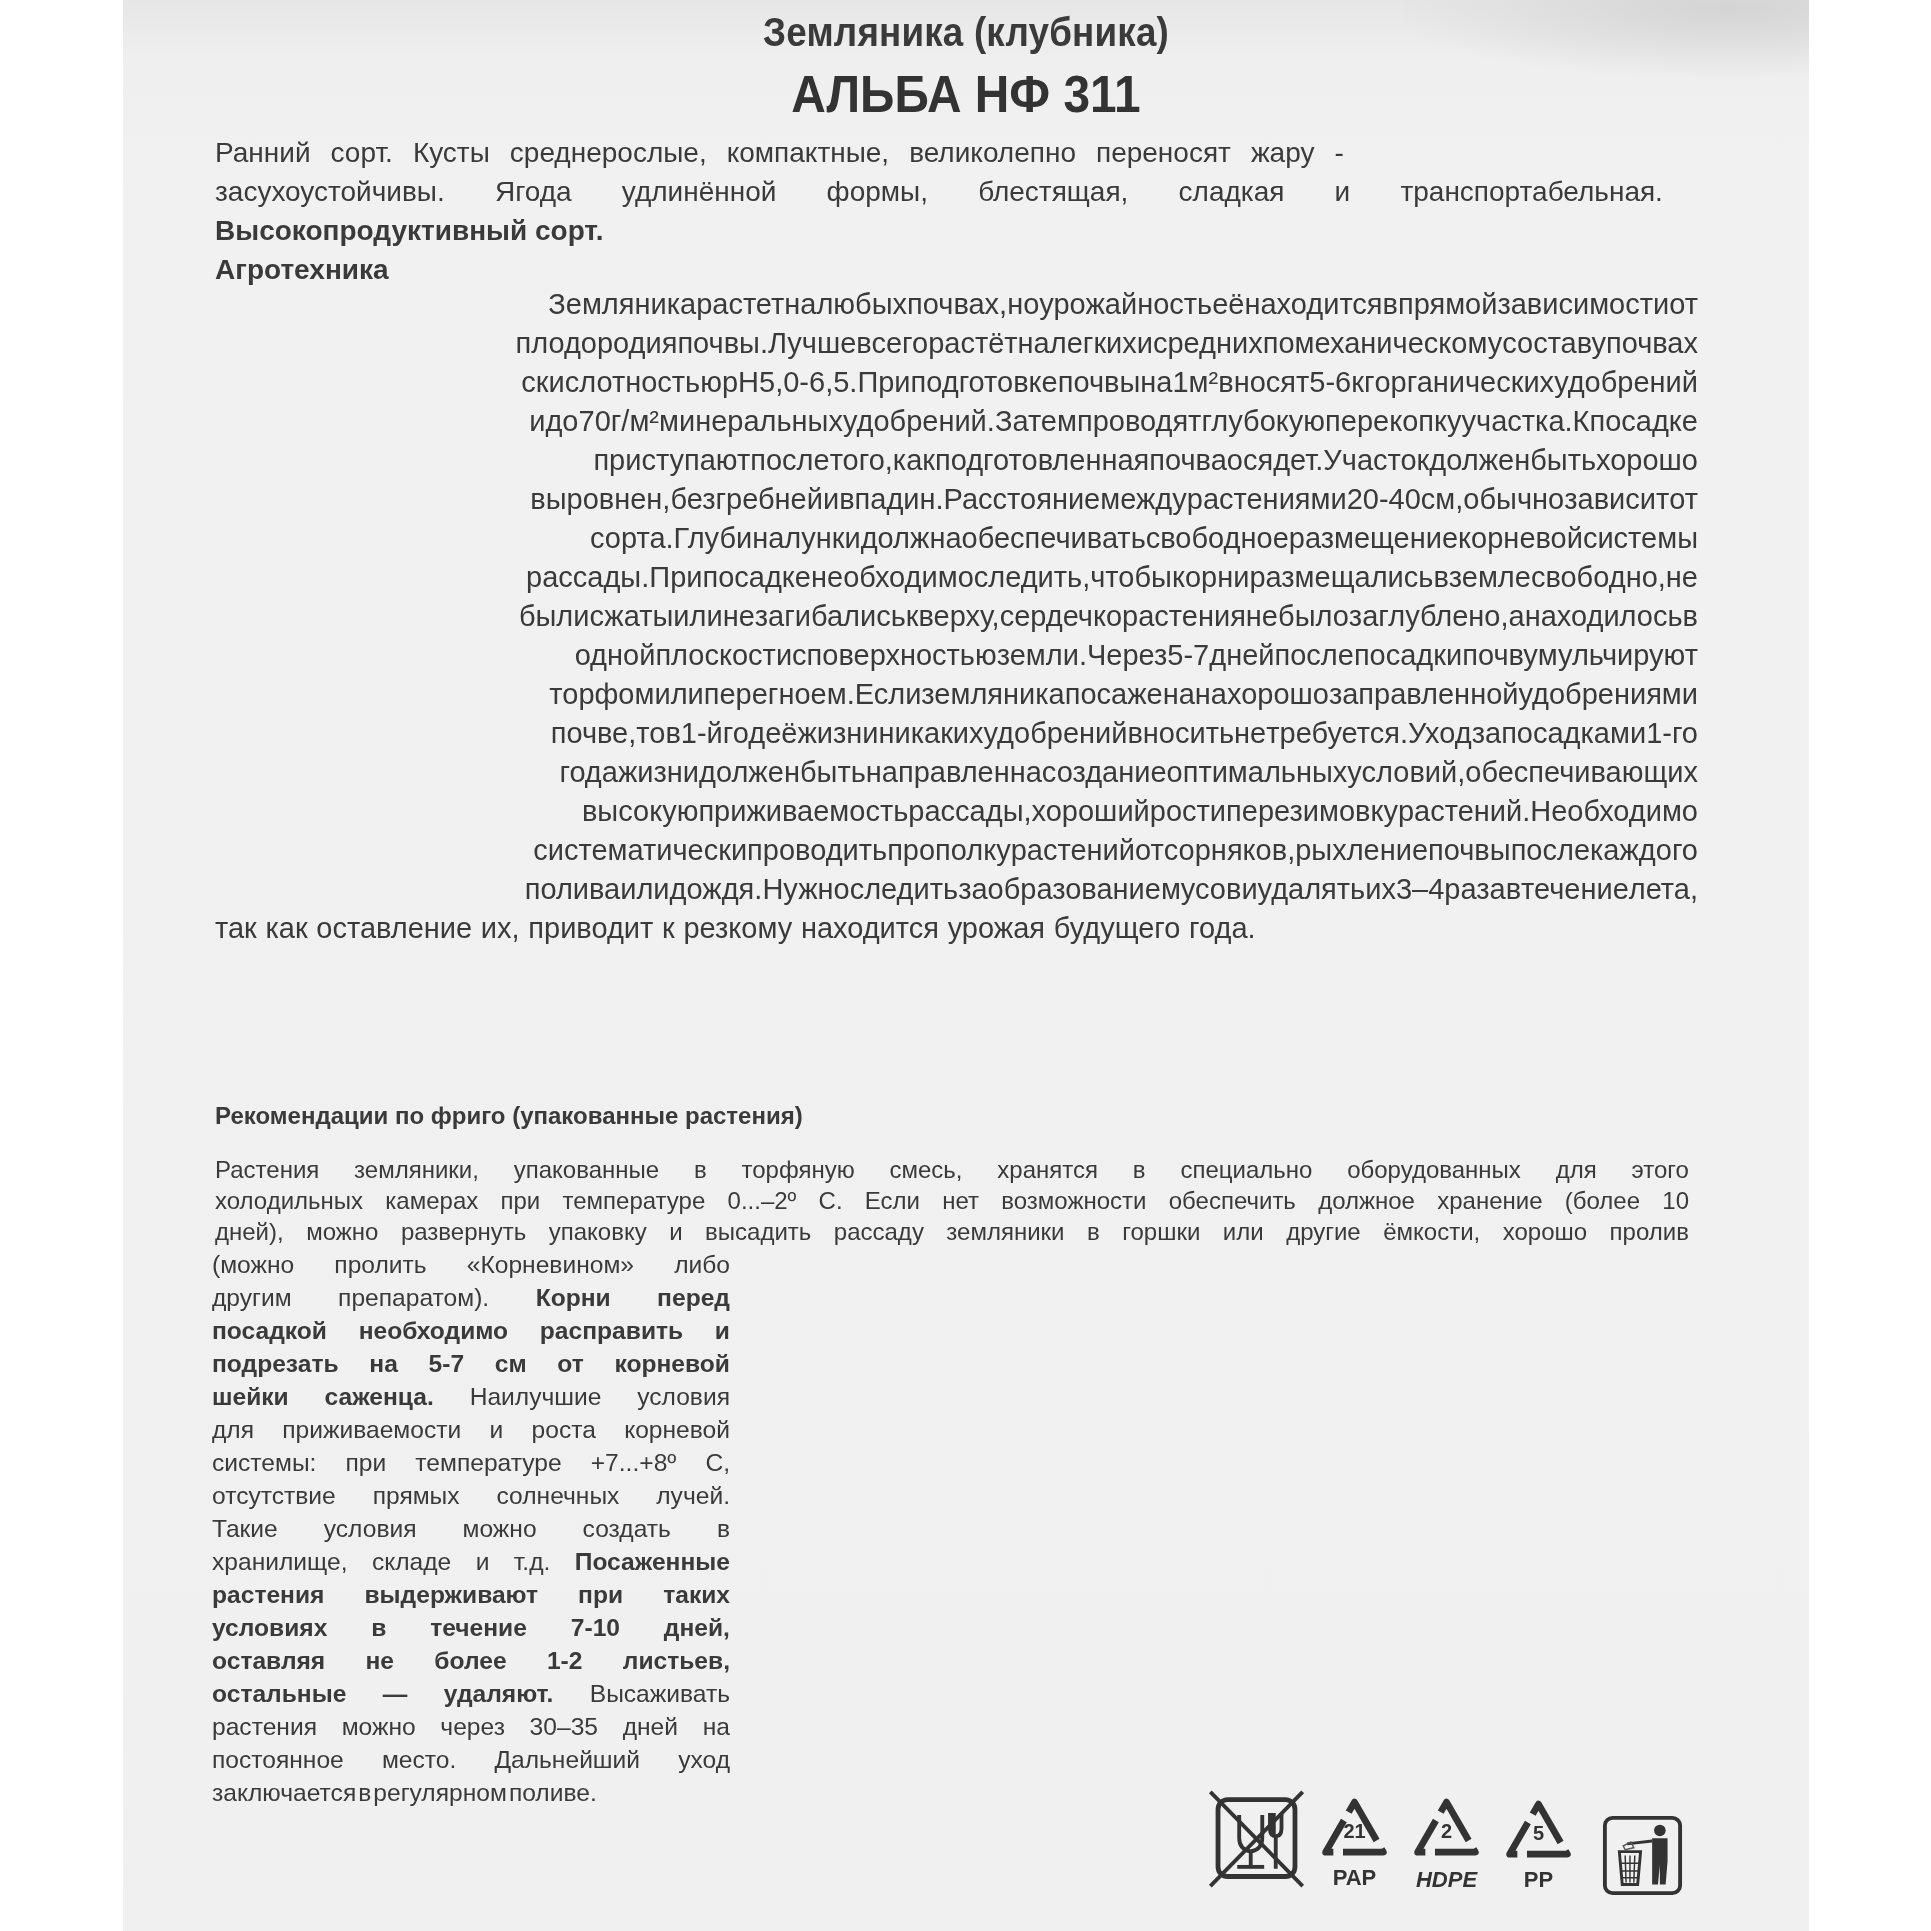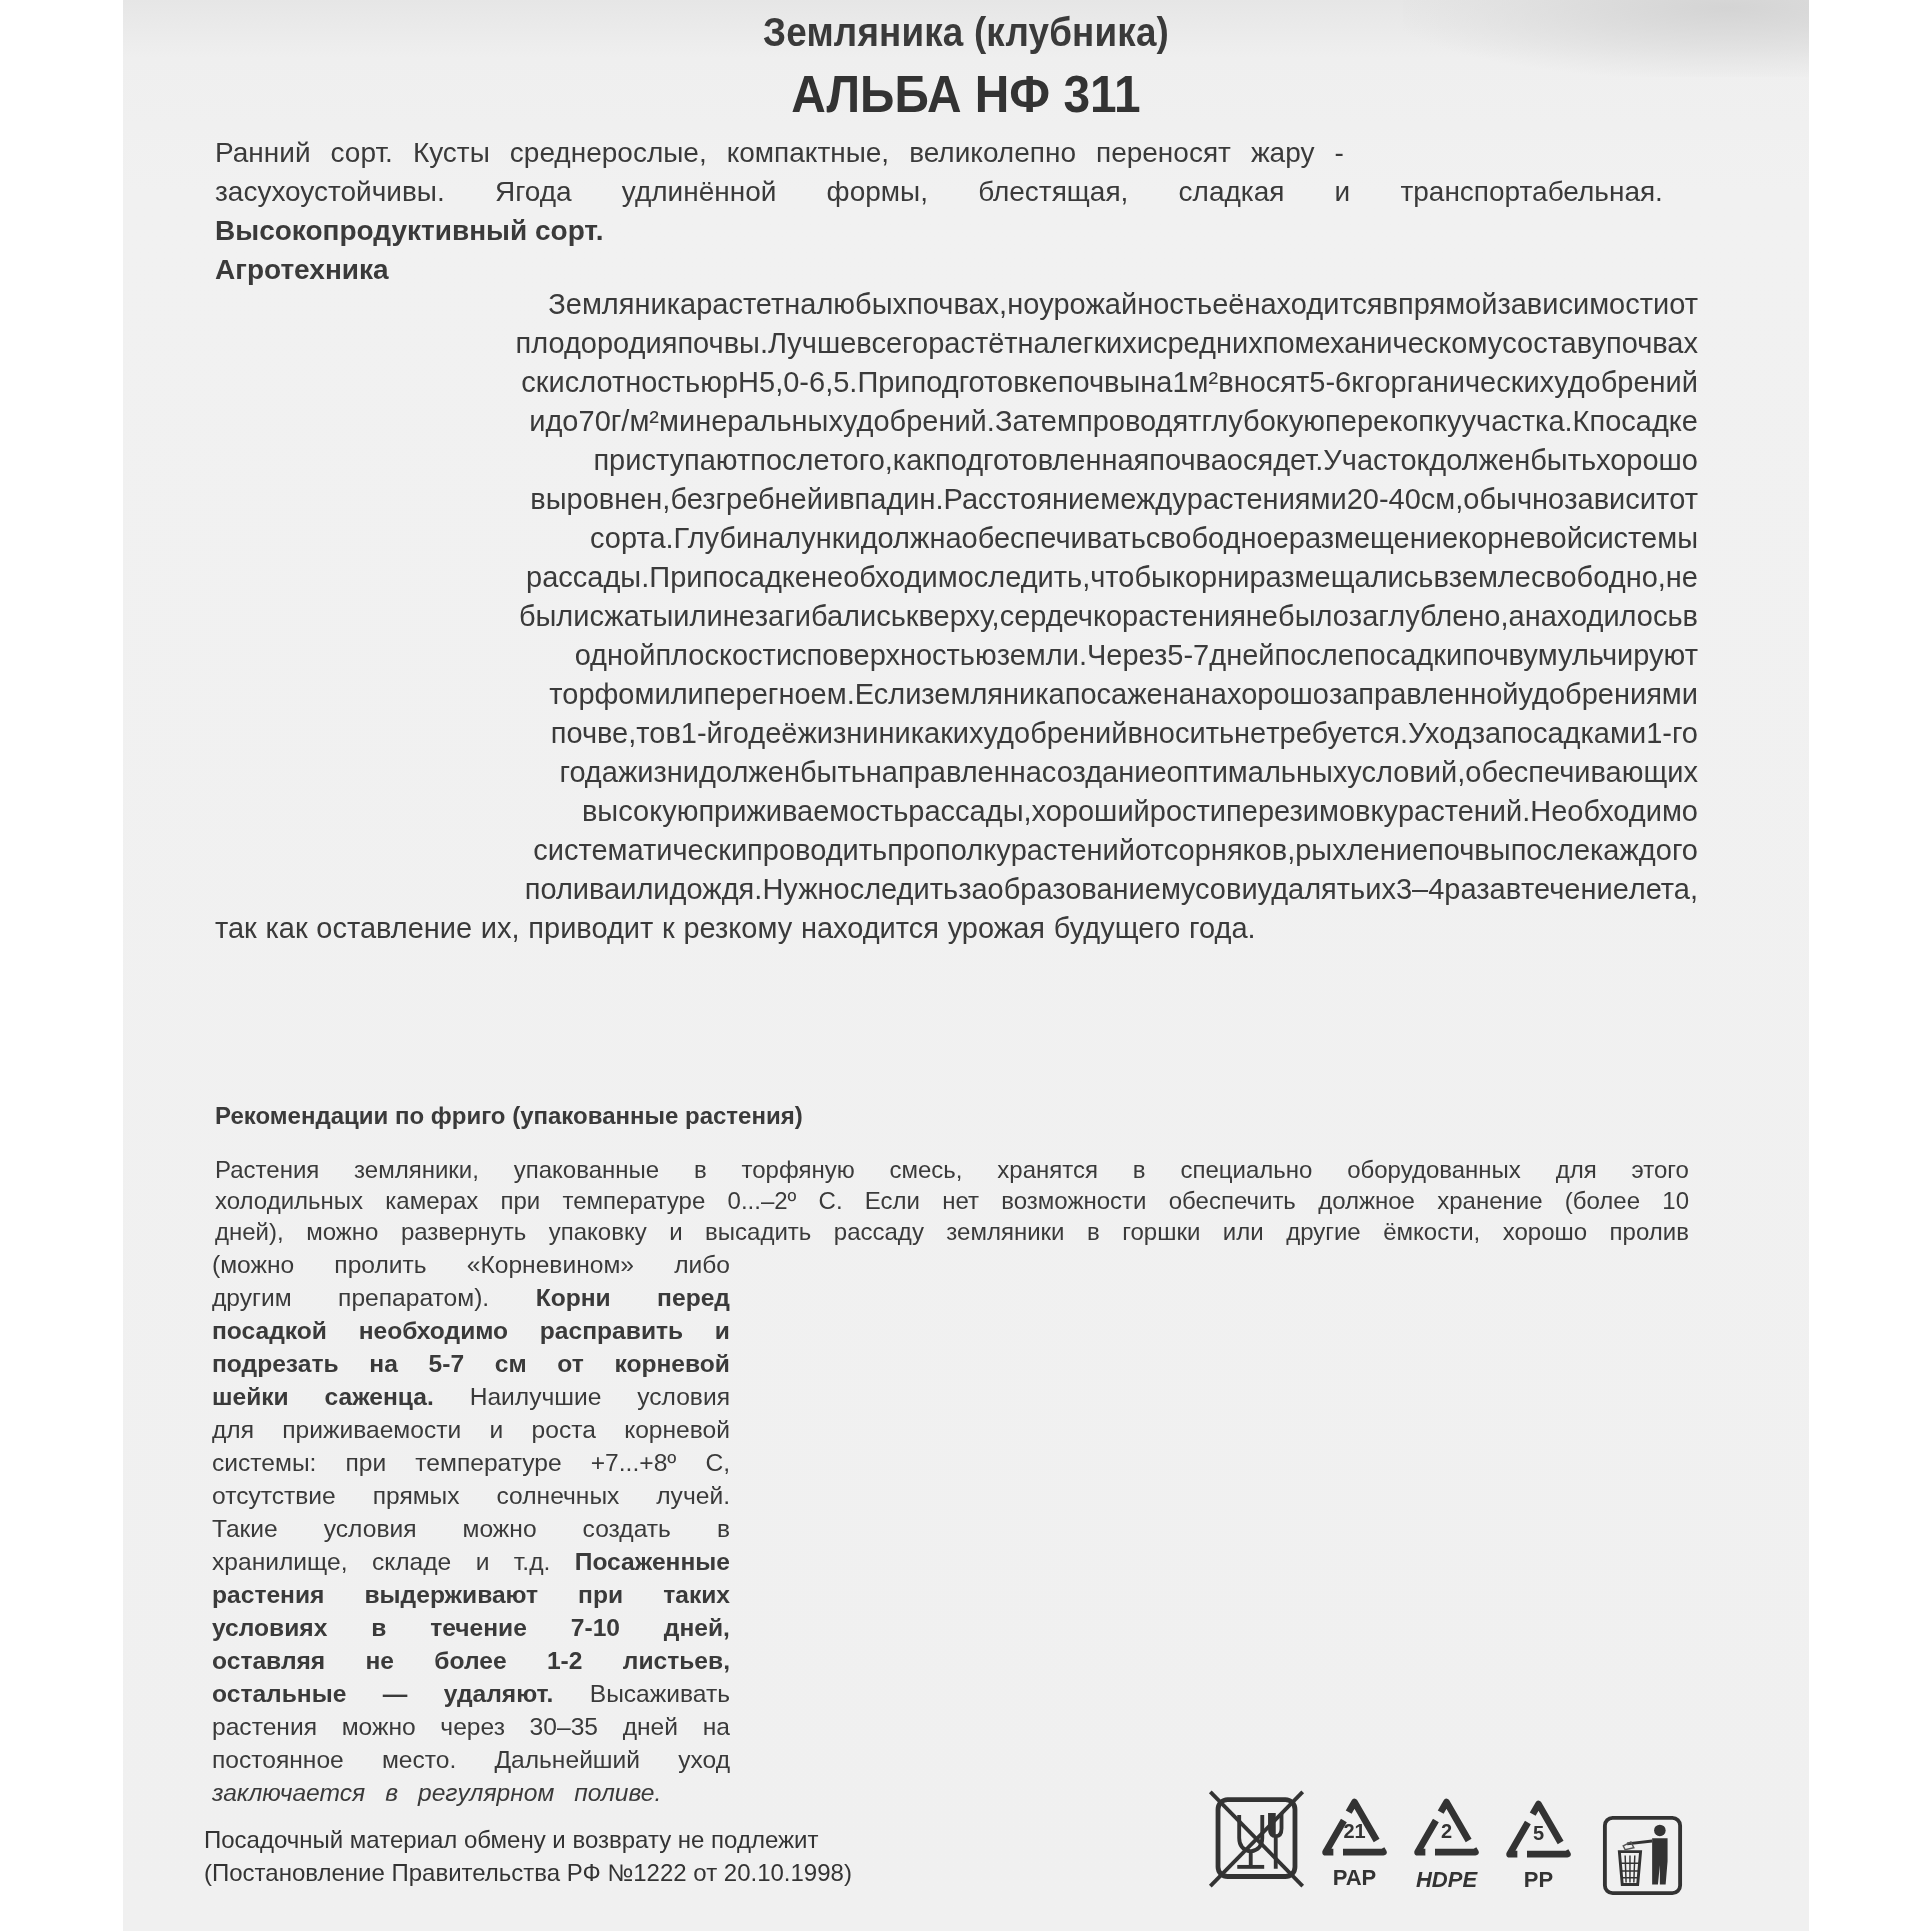--- a/index.html
+++ b/index.html
@@ -47,21 +47,21 @@
   .frigo {
     position: absolute; left: 92px; top: 1154px; width: 1474px;
     font-size: 24px; line-height: 31px; color: #3a3a3a;
   }
   .frigo .ln { display: flex; justify-content: space-between; white-space: nowrap; }
   .col {
     position: absolute; left: 89px; top: 1248px; width: 518px;
     font-size: 24.6px; line-height: 33px; color: #3a3a3a;
   }
   .col .ln { display: flex; justify-content: space-between; white-space: nowrap; }
-  .col .ln.last { justify-content: flex-start; gap: 20px; font-style: italic; }
+  .col .ln.last { justify-content: flex-start; gap: 2px; }
   .col .b { font-weight: bold; }
   .legal {
     position: absolute; left: 81px; top: 1823px;
     font-size: 24px; line-height: 33px; color: #333;
   }
   .icons { position: absolute; left: 1085px; top: 1788px; width: 502px; height: 111px; }
   .icon { position: absolute; }
   .ric-label { position: absolute; width: 87px; text-align: center; font-weight: bold; font-size: 22px; color: #333; }
 </style>
 </head>
@@ -501,24 +501,20 @@
         <span>уход</span>
       </div>
       <div class="ln last">
         <span>заключается</span>
         <span>в</span>
         <span>регулярном</span>
         <span>поливе.</span>
       </div>
     </div>
 
-  <div class="legal">
-    <div>Посадочный материал обмену и возврату не подлежит</div>
-    <div>(Постановление Правительства РФ №1222 от 20.10.1998)</div>
-  </div>
 
   <div class="icons">
 
     <svg class="icon" style="left:0;top:0" width="97" height="101" viewBox="0 0 100 105">
       <rect x="10" y="12" width="80" height="80" rx="10" fill="none" stroke="#333" stroke-width="5"></rect>
       <path d="M32 28 L32 52 Q32 64 44 66 L44 82 M56 28 L56 52 Q56 64 44 66" fill="none" stroke="#333" stroke-width="4"></path>
       <path d="M30 82 L58 82" stroke="#333" stroke-width="4"></path>
       <path d="M68 26 L68 50 M64 26 L64 42 Q64 50 70 50 Q76 50 76 42 L76 26 M70 50 L70 84" fill="none" stroke="#333" stroke-width="4"></path>
       <line x1="2" y1="4" x2="98" y2="102" stroke="#333" stroke-width="4"></line>
       <line x1="98" y1="4" x2="2" y2="102" stroke="#333" stroke-width="4"></line>

